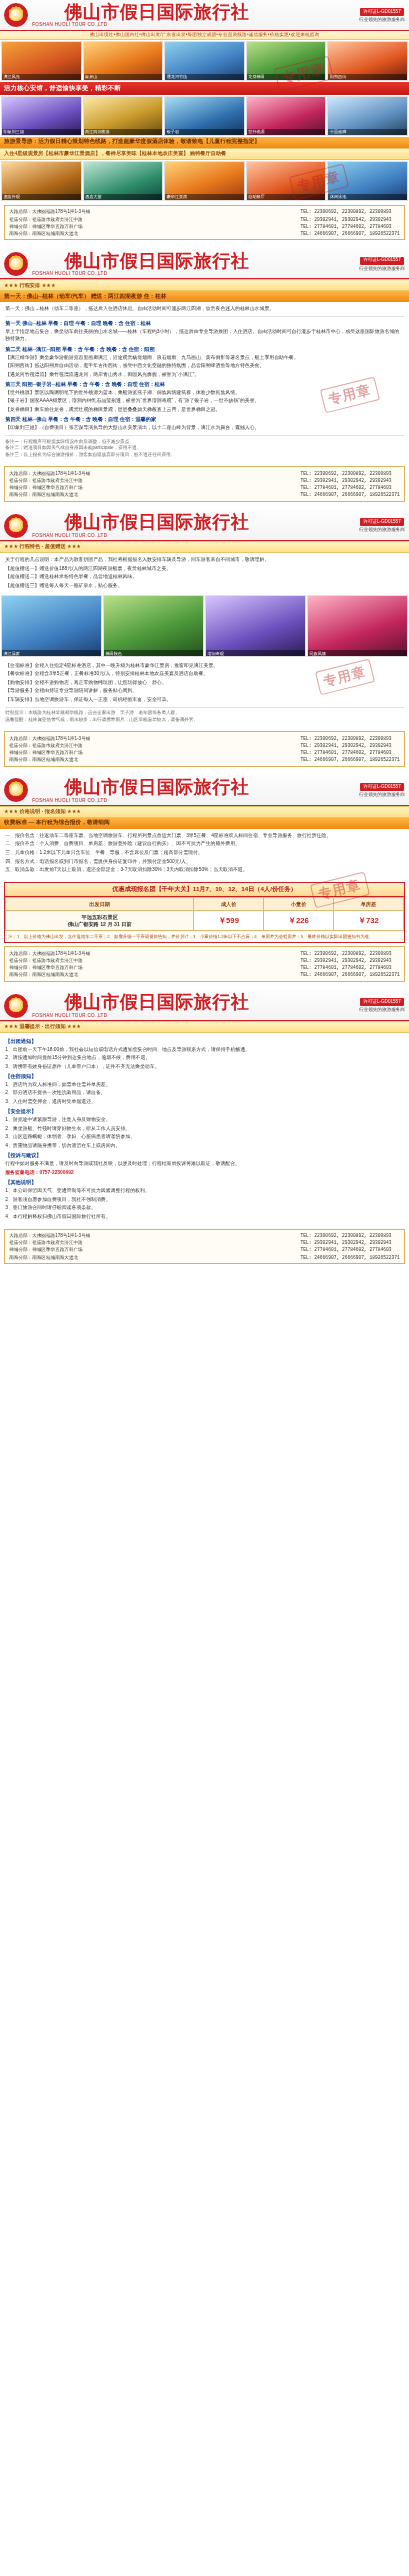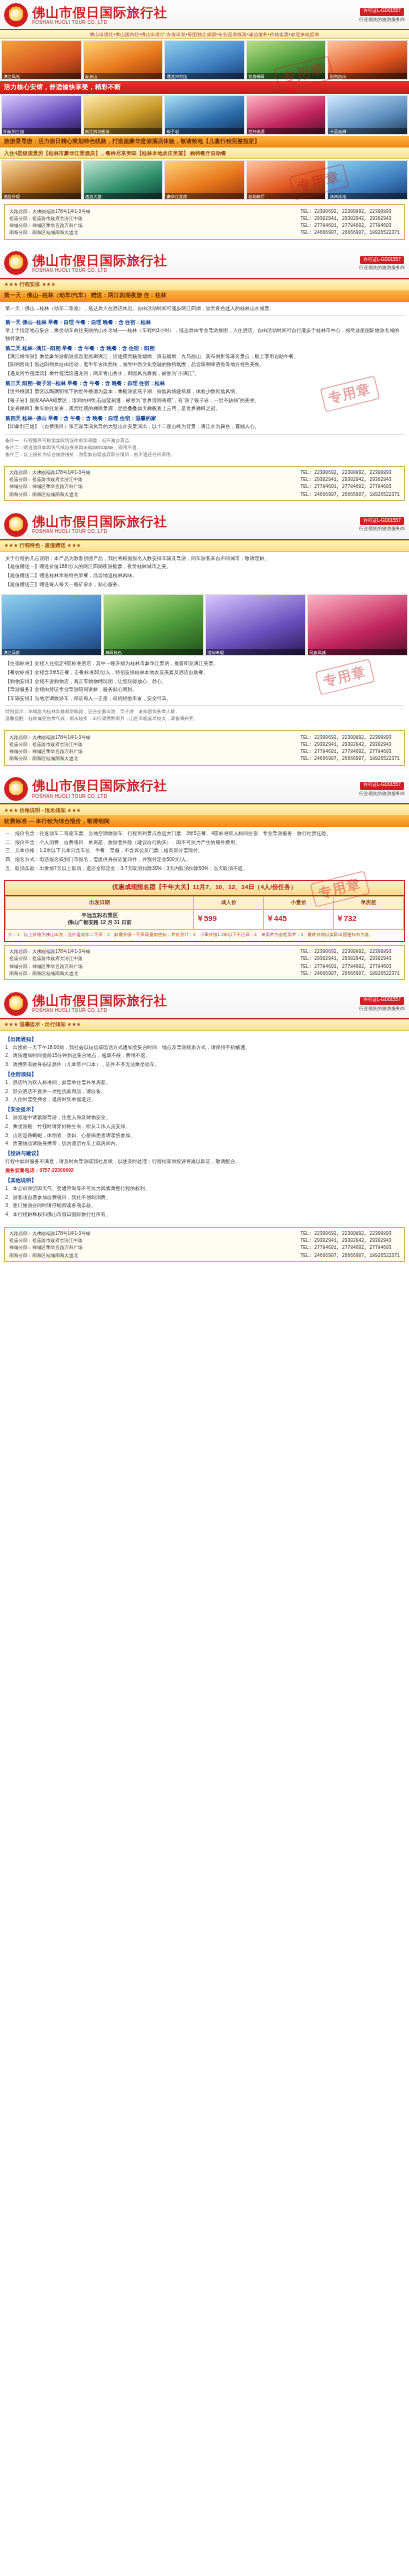--- a/index.html
+++ b/index.html
@@ -33,25 +33,26 @@
   .brand-logo:after {
     content: "";
     position: absolute; left: 4.6px; top: 4.6px; width: 12.4px; height: 12.4px;
     border-radius: 50%;
     background: radial-gradient(circle at 40% 35%, #ffffff 0%, #ffd978 60%, #e8a21c 100%);
   }
   .brand-text { flex: 1 1 auto; }
   .brand-cn {
     font-family: "Liberation Serif", "DejaVu Serif", serif;
     font-weight: bold;
-    font-size: 13px;
+    font-size: 18px;
     letter-spacing: 0.5px;
     color: #cf1f24;
     line-height: 1.05;
     text-shadow: 0 0.5px 0 #fff;
+    margin-left: 32px;
   }
   .brand-en {
     font-size: 4.6px;
     color: #b3191d;
     letter-spacing: 0.3px;
     margin-top: 0.5px;
   }
   .brand-right {
     flex: 0 0 auto;
     text-align: center;
@@ -168,20 +169,21 @@
     background: linear-gradient(#fff2cc,#ffd98a);
     color: #b3191d;
     font-size: 6.2px; font-weight: bold;
     text-align: center; padding: 2.1px;
     border-bottom: 0.5px solid #cf1f24;
   }
   table.price { width: 100%; border-collapse: collapse; font-size: 5.2px; }
   table.price th, table.price td {
     border: 0.5px solid #e0b973;
     padding: 2.6px 2.1px;
+    text-align: center;
   }
   table.price th { background: #fdf0d2; color: #8a3b05; font-weight: bold; }
   table.price td.label { background: #fffaf0; text-align: center; font-weight: bold; color: #333; }
   .price-val { color: #cf1f24; font-weight: bold; font-size: 7.7px; }
   .price-foot { font-size: 4.4px; color: #a0461a; padding: 2.1px 3.1px; background: #fffdf3; line-height: 1.5; }
 
   
   .stamp {
     font-family: "Liberation Serif", serif;
     color: rgba(190,30,30,.42);
@@ -464,21 +466,21 @@
             <th>成人价</th>
             <th>小童价</th>
             <th>单房差</th>
           </tr>
         </thead>
         <tbody>
           <tr>
             <td class="label" style="white-space:pre-line">平远五彩石景区
 佛山广都安路 12 月 31 日前</td>
             <td class="price-val">￥599</td>
-            <td class="price-val">￥445</td>
+            <td class="price-val">￥226</td>
             <td class="price-val">￥732</td>
           </tr>
         </tbody>
       </table>
       <div class="price-foot">注：1、以上价格为佛山出发，含往返动车二等座；2、如需升级一等座请提前告知，差价另计；3、小童价指1.2米以下不占床；4、单房差为全程房差；5、最终价格以实际出团通知书为准。</div>
     </div>
 
     <div class="stamp stamp-float" style="right:41px;top:103px;">专用章</div>
 
     <div class="contact-block">

